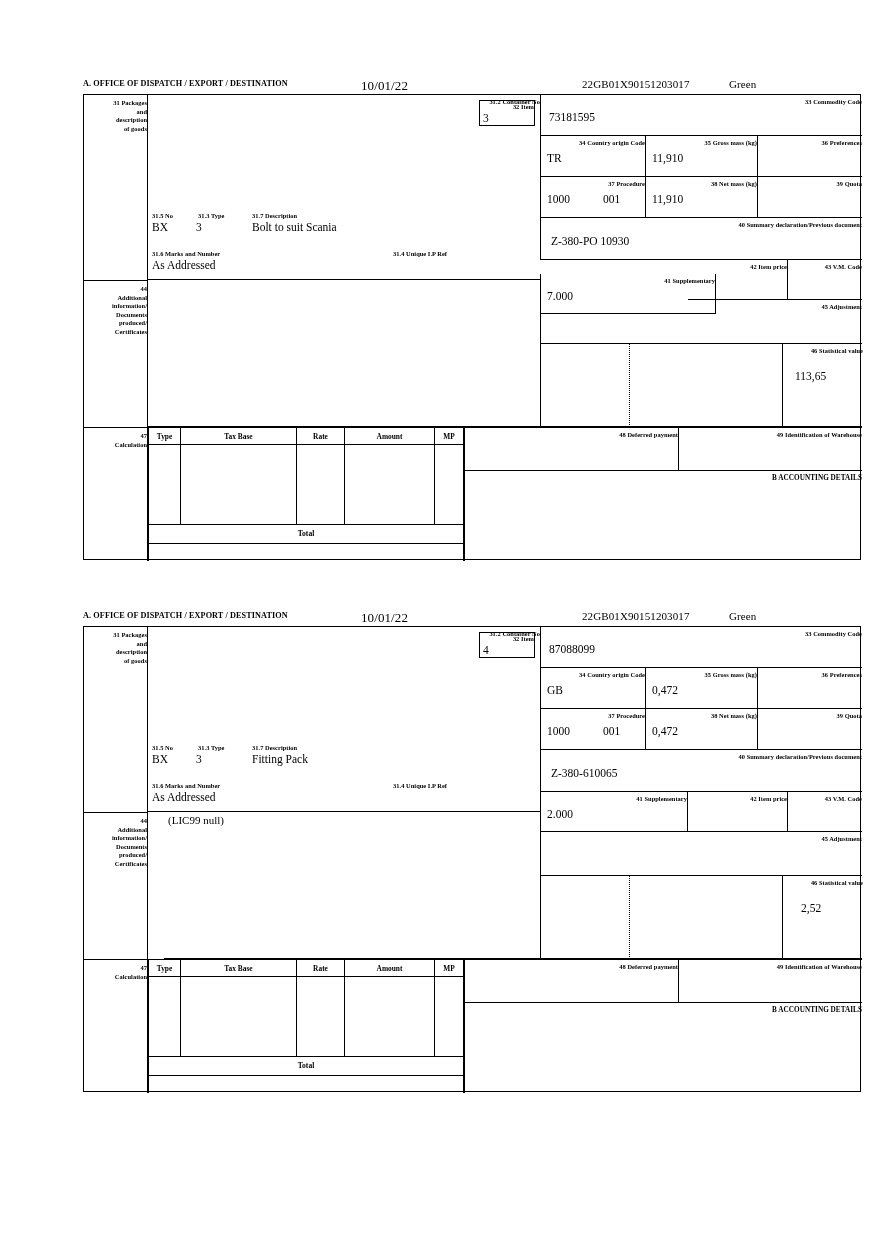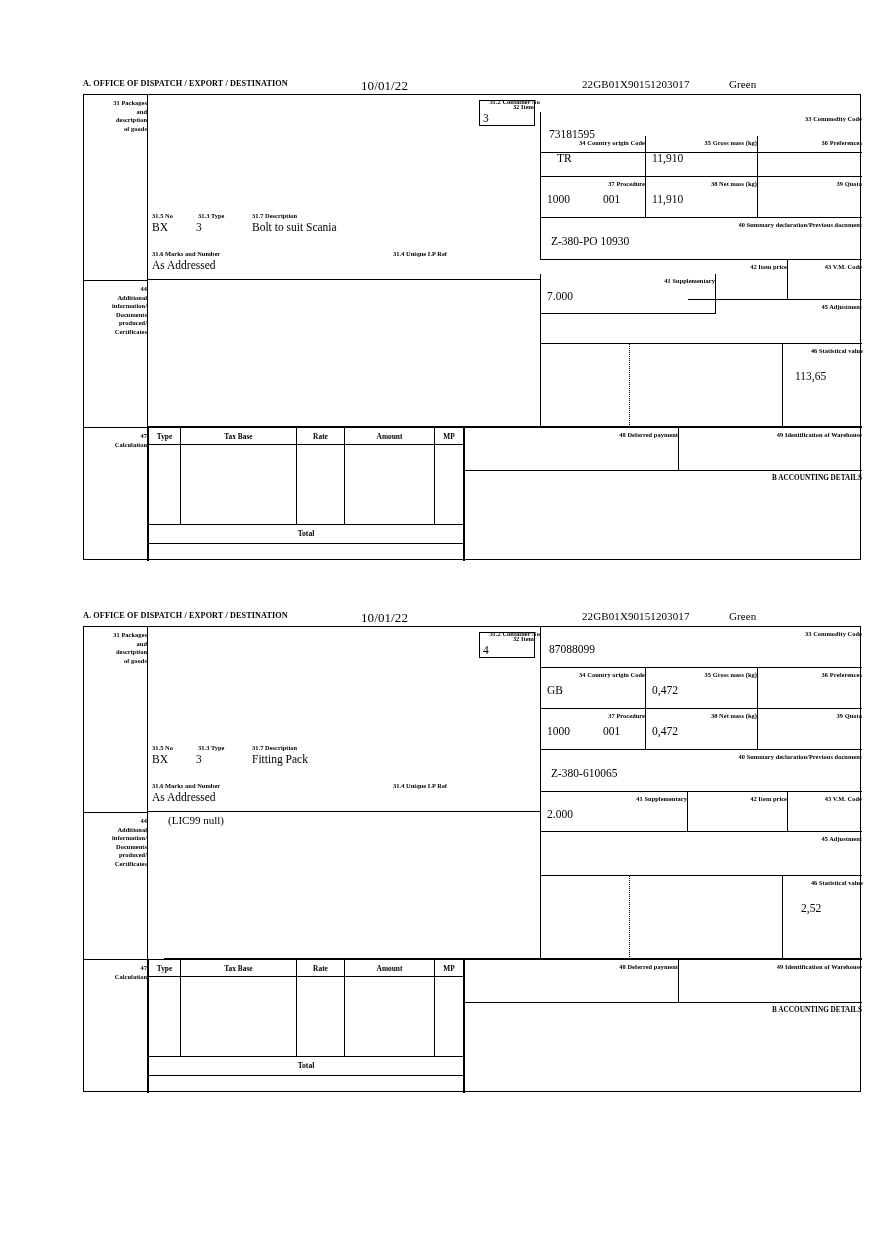--- a/index.html
+++ b/index.html
@@ -193,28 +193,28 @@
         <div class="lbl" style="position:absolute;left:245px;top:155px;">31.4 Unique I.P Ref</div>
         <div class="val" style="position:absolute;left:4px;top:164px;">As Addressed</div>
         <div class="val" style="position:absolute;left:300px;top:164px;font-size:10px;"></div>
       </div>
 
       <div class="box32" style="left:395px;top:5px;width:56px;height:26px;">
         <div class="lbl" style="padding:2px 0 0 2px;">32 Item</div>
         <div class="val" style="position:absolute;left:3px;top:11px;">3</div>
       </div>
 
-      <div class="cell bl bb" style="left:456px;top:17px;width:322px;height:41px;padding-left:23px;">
+      <div class="cell bl bb" style="left:456px;top:0;width:322px;height:41px;padding-left:23px;">
         <div class="lbl" style="padding:3px 0 0 4px;">33 Commodity Code</div>
         <div class="val" style="position:absolute;left:8px;top:16px;">73181595</div>
       </div>
 
       <div class="cell bl bb br" style="left:456px;top:41px;width:106px;height:41px;">
         <div class="lbl" style="padding:3px 0 0 4px;">34 Country origin Code</div>
-        <div class="val" style="position:absolute;left:16px;top:16px;">TR</div>
+        <div class="val" style="position:absolute;left:6px;top:16px;">TR</div>
       </div>
       <div class="cell bb br" style="left:562px;top:41px;width:112px;height:41px;">
         <div class="lbl" style="padding:3px 0 0 4px;">35 Gross mass (kg)</div>
         <div class="val" style="position:absolute;left:6px;top:16px;">11,910</div>
       </div>
       <div class="cell bb" style="left:674px;top:41px;width:104px;height:41px;">
         <div class="lbl" style="padding:3px 0 0 4px;">36 Preferences</div>
         <div class="val" style="position:absolute;left:6px;top:16px;"></div>
       </div>
 

